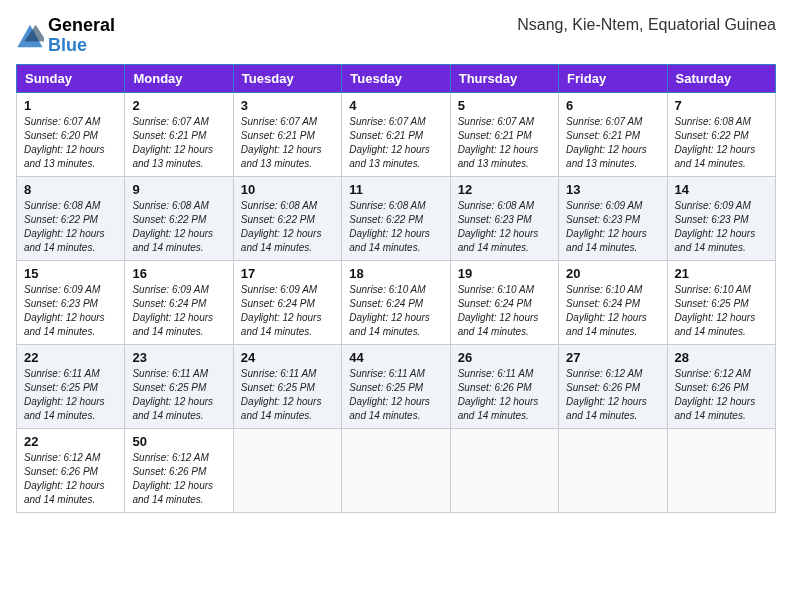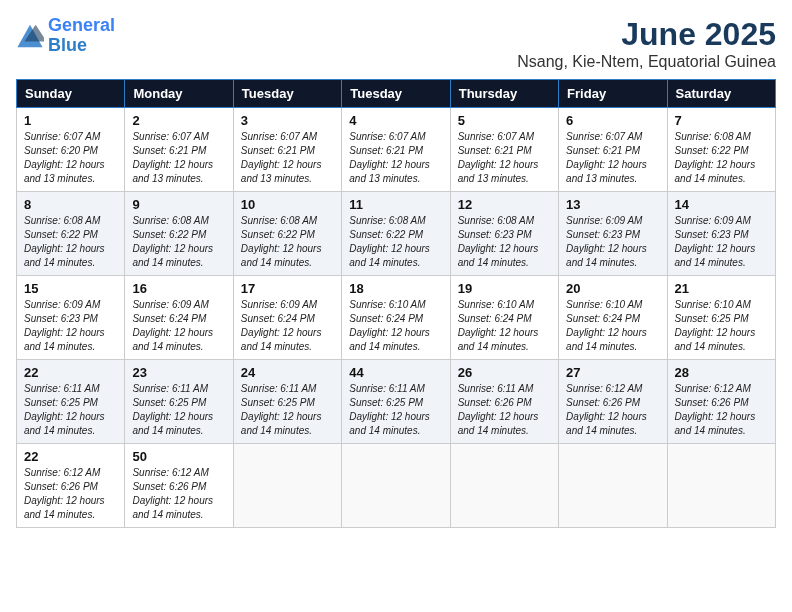--- a/index.html
+++ b/index.html
@@ -20,21 +20,21 @@
       display: flex;
       align-items: center;
     }
     .logo-text {
       font-size: 18px;
       font-weight: bold;
       color: #1a3a5c;
       line-height: 1.1;
     }
     .logo-text span {
-      color: #3b82f6;
+      color: #000000;
     }
     .logo-icon {
       width: 28px;
       height: 28px;
       margin-right: 4px;
     }
     .title-area {
       text-align: right;
     }
     .title-area h1 {
@@ -47,21 +47,21 @@
       font-weight: normal;
       color: #333;
       text-align: center;
     }
     .calendar {
       width: 100%;
       border-collapse: collapse;
       font-size: 10.5px;
     }
     .calendar thead tr th {
-      background-color: #0f172a;
+      background-color: #6d28d9;
       color: #fff;
       text-align: left;
       padding: 6px 8px;
       font-size: 13px;
       font-weight: bold;
       border: 1px solid #2e7dc9;
     }
     .calendar tbody tr td {
       border: 1px solid #ccc;
       vertical-align: top;
@@ -99,21 +99,20 @@
       <rect x="0" y="0" width="40" height="40" fill="white"></rect>
       <polygon points="20,4 38,36 2,36" fill="#2e7dc9" opacity="0.85"></polygon>
       <polygon points="28,4 44,28 12,28" fill="#1a3a5c" opacity="0.6"></polygon>
     </svg>
     <div class="logo-text">
       <span>General</span><br>
       <span style="color:#2e7dc9;margin-top:18px;">Blue</span>
     </div>
   </div>
   <div class="title-area">
-    <h1>June 2025</h1>
     <h2>Nsang, Kie-Ntem, Equatorial Guinea</h2>
   </div>
 </div>
 
 <table class="calendar">
   <thead>
     <tr id="header-row">
         <th>Sunday</th>
         <th>Monday</th>
         <th>Tuesday</th>

